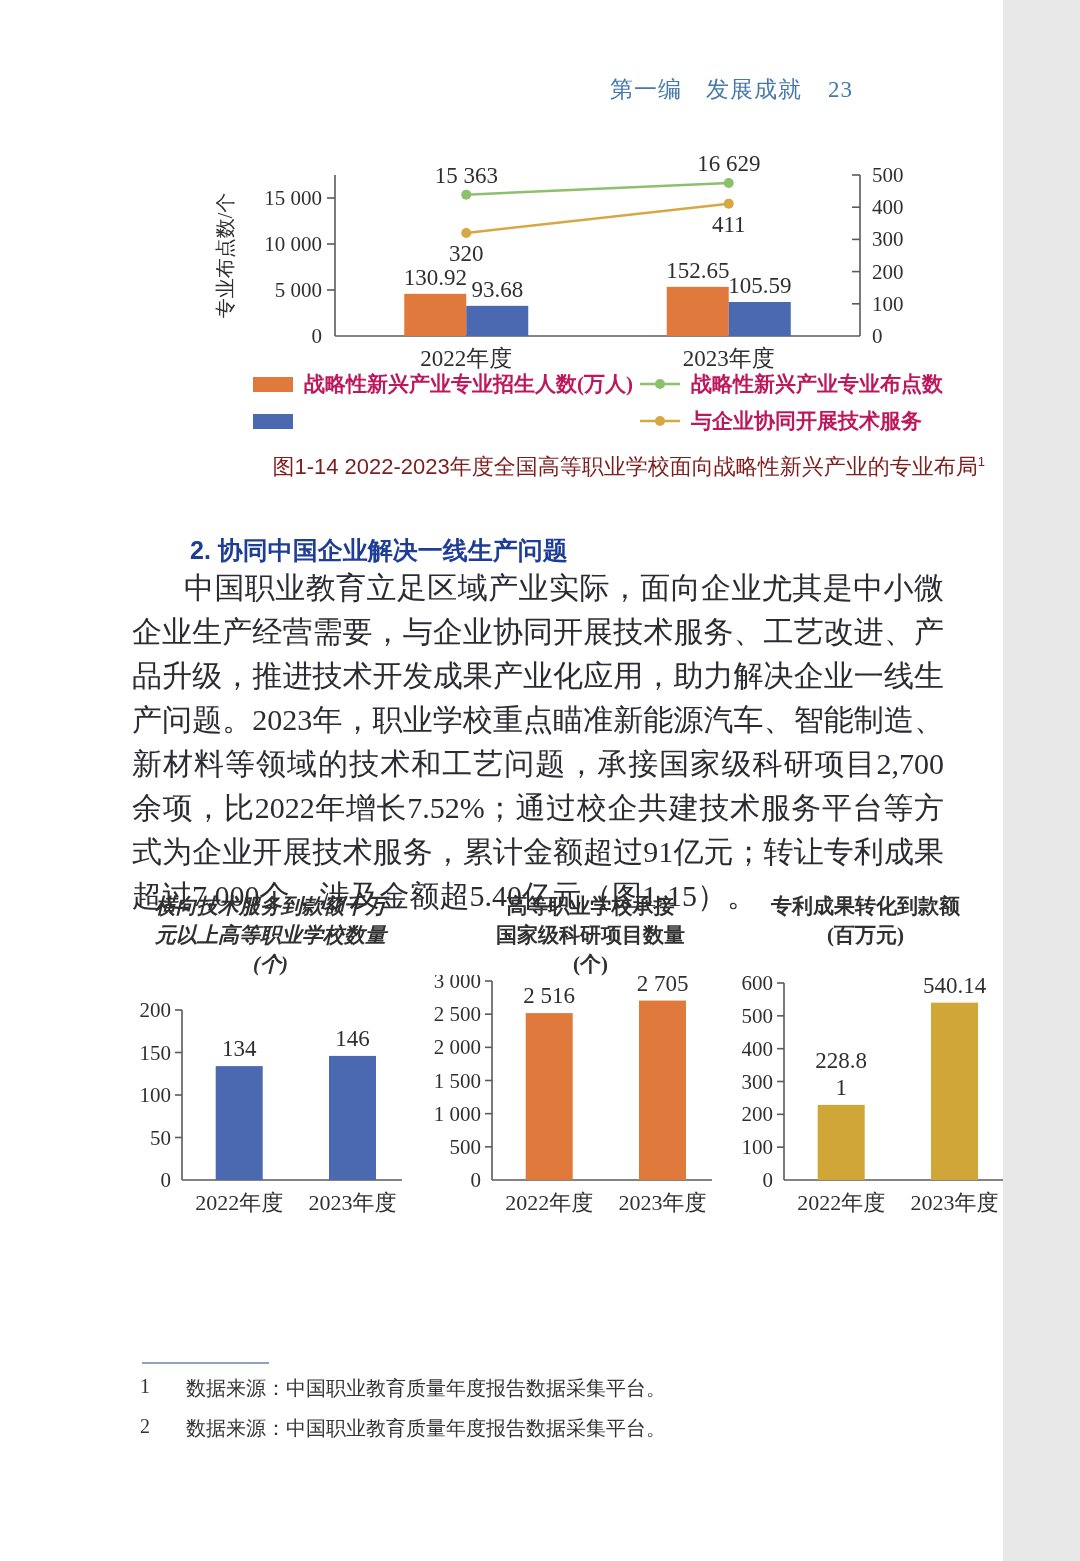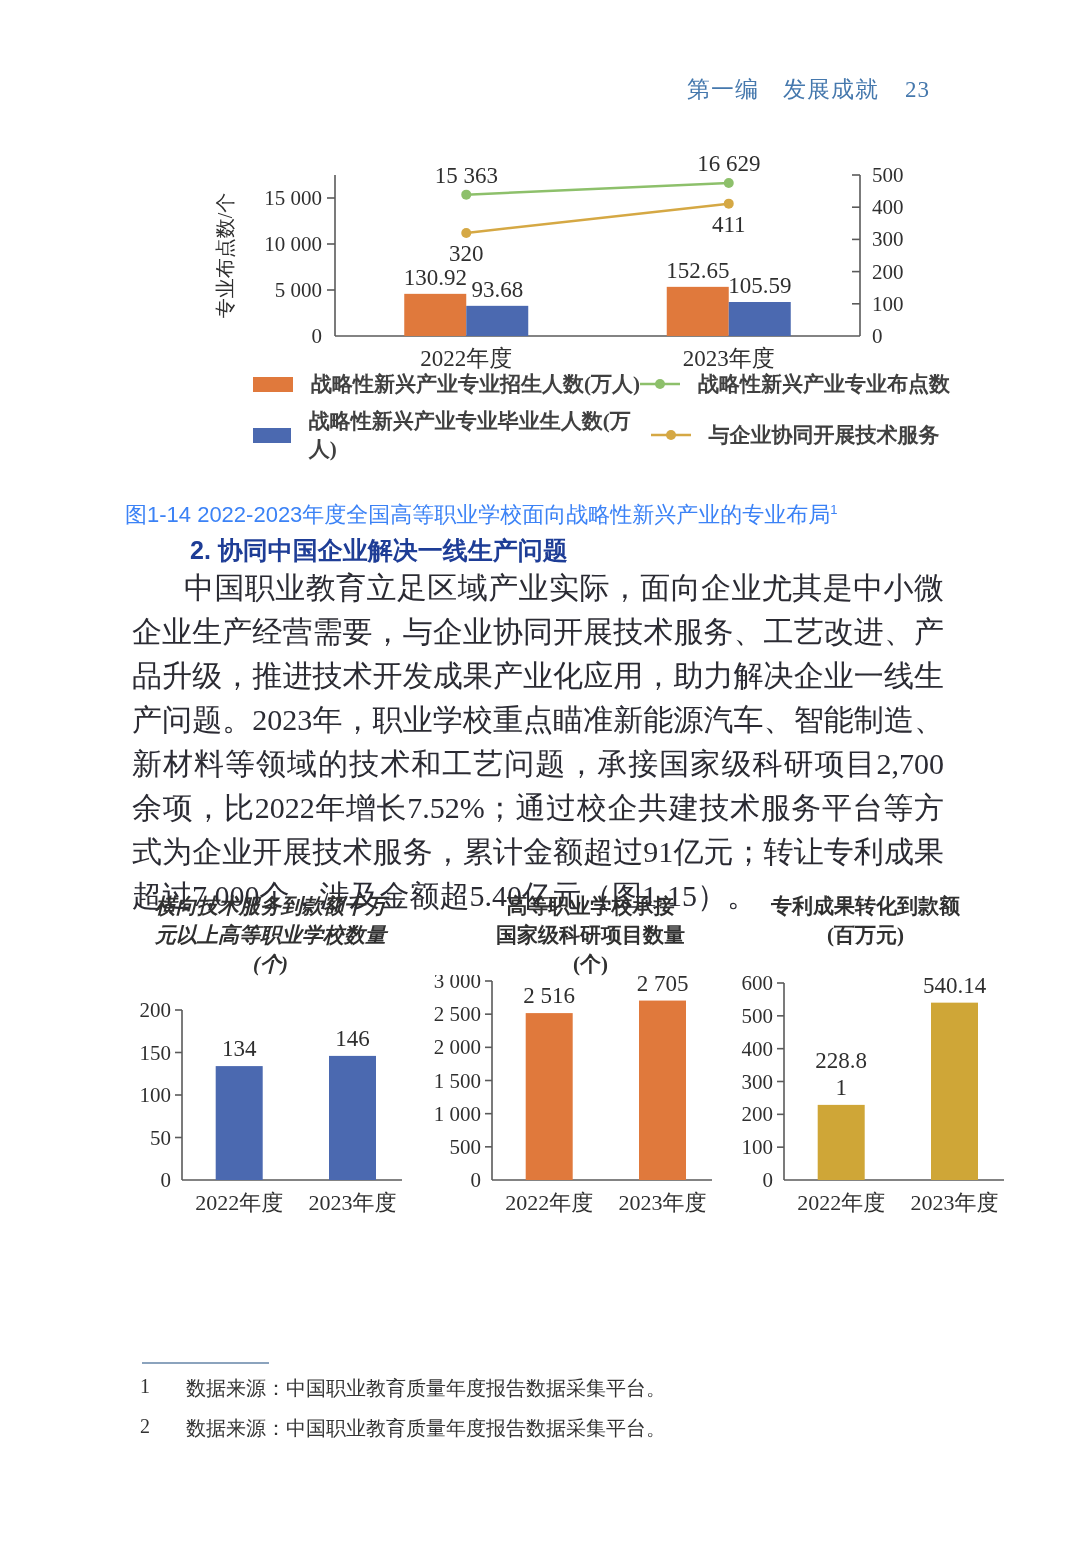--- a/index.html
+++ b/index.html
@@ -1,29 +1,29 @@
 <!DOCTYPE html>
 <html><head>
 <meta charset="utf-8">
 <style>
   html,body{margin:0;padding:0;background:#e8e8e8;}
   .page{
-    position:relative;width:1080px;height:1561px;background:#ffffff;
+    position:relative;width:1003px;height:1561px;background:#ffffff;
     font-family:"Liberation Serif","DejaVu Serif",serif;color:#2b2b33;overflow:hidden;
   }
   
   .header{position:absolute;top:74px;right:150px;font-size:23px;color:#4578ad;letter-spacing:1px;}
   .header .sec{margin-right:26px;}
   
   .fig14-svg{position:absolute;left:170px;top:140px;}
   .legend{position:absolute;left:253px;top:370px;display:grid;grid-template-columns:387px auto;row-gap:9px;}
-  .leg-item{display:flex;align-items:center;gap:18px;font-size:21px;font-weight:600;color:#404040;justify-content:center;}
+  .leg-item{display:flex;align-items:center;gap:11px;font-size:21px;font-weight:600;color:#be185d;}
   .sw-bar{display:inline-block;width:40px;height:15px;}
-  .caption{position:absolute;left:125px;width:860px;text-align:left;
-    font-family:"Liberation Sans","DejaVu Sans",sans-serif;font-size:22px;color:#3b82f6;margin-top:48px;}
+  .caption{position:absolute;left:125px;width:860px;text-align:right;
+    font-family:"Liberation Sans","DejaVu Sans",sans-serif;font-size:22px;color:#7f1d1d;}
   .caption sup{font-size:13px;}
   #cap14{top:452px;}
   #cap15{top:1240px;}
   
   .heading{position:absolute;left:190px;top:534px;margin:0;font-size:25px;font-weight:bold;color:#1e3d96;
     font-family:Liberation Sans, sans-serif;}
   .para{position:absolute;left:132px;top:566px;width:812px;margin:0;font-size:30px;line-height:44px;
     text-align:justify;text-indent:52px;color:#2b2b33;}
   
   .mini-title{position:absolute;width:305px;text-align:center;font-size:21px;font-weight:bold;
@@ -103,21 +103,20 @@
       </div>
       <div class="leg-item">
         <svg width="40" height="14">
           <line x1="0" y1="7" x2="40" y2="7" stroke="#8dc06b" stroke-width="2.5"></line>
           <circle cx="20" cy="7" r="5" fill="#8dc06b"></circle>
         </svg>
         <span>战略性新兴产业专业布点数</span>
       </div>
       <div class="leg-item">
         <span class="sw-bar" style="background: rgb(75, 105, 176);"></span>
-        <span>战略性新兴产业专业毕业生人数(万人)</span>
       </div>
       <div class="leg-item">
         <svg width="40" height="14">
           <line x1="0" y1="7" x2="40" y2="7" stroke="#d5a844" stroke-width="2.5"></line>
           <circle cx="20" cy="7" r="5" fill="#d5a844"></circle>
         </svg>
         <span>与企业协同开展技术服务</span>
       </div>
     </div>
   <div class="caption" id="cap14">

